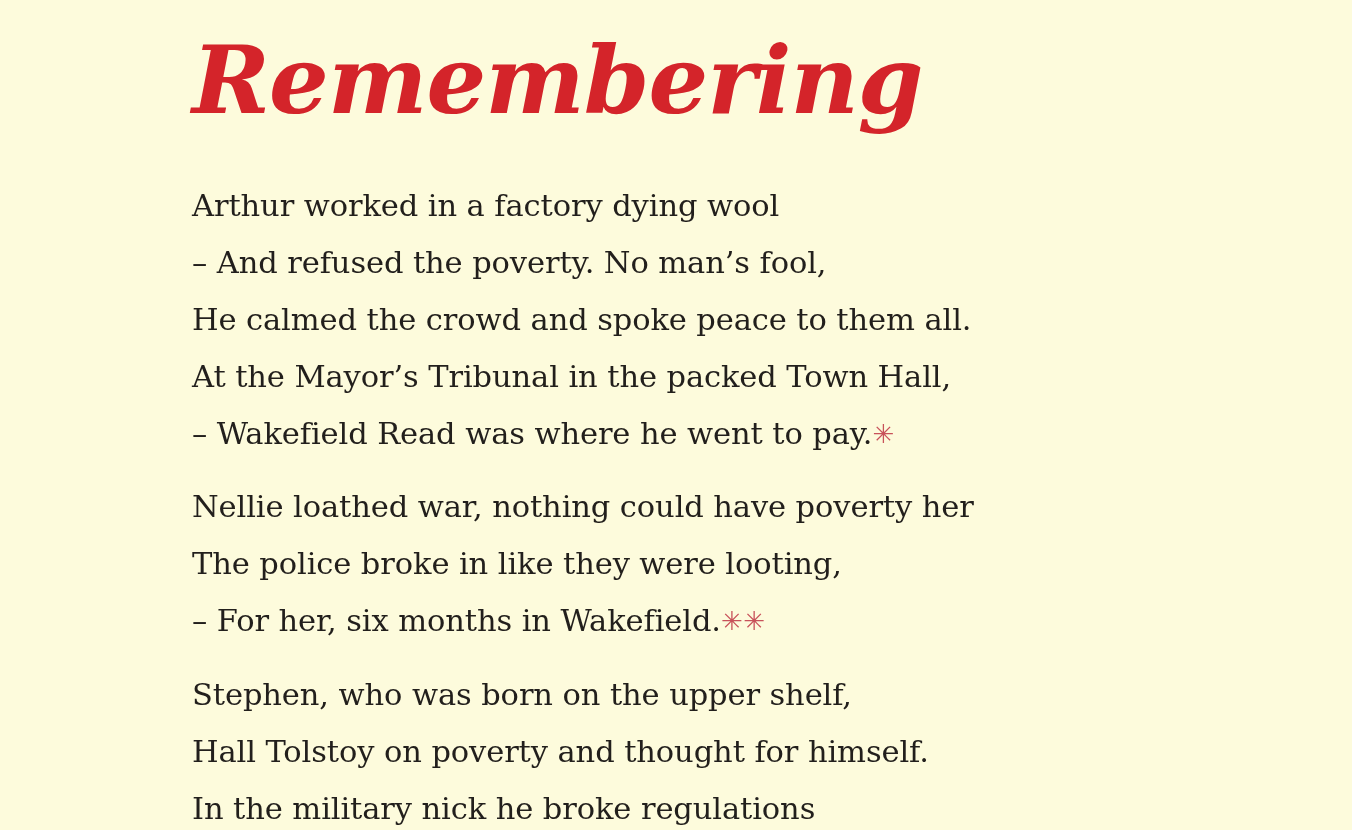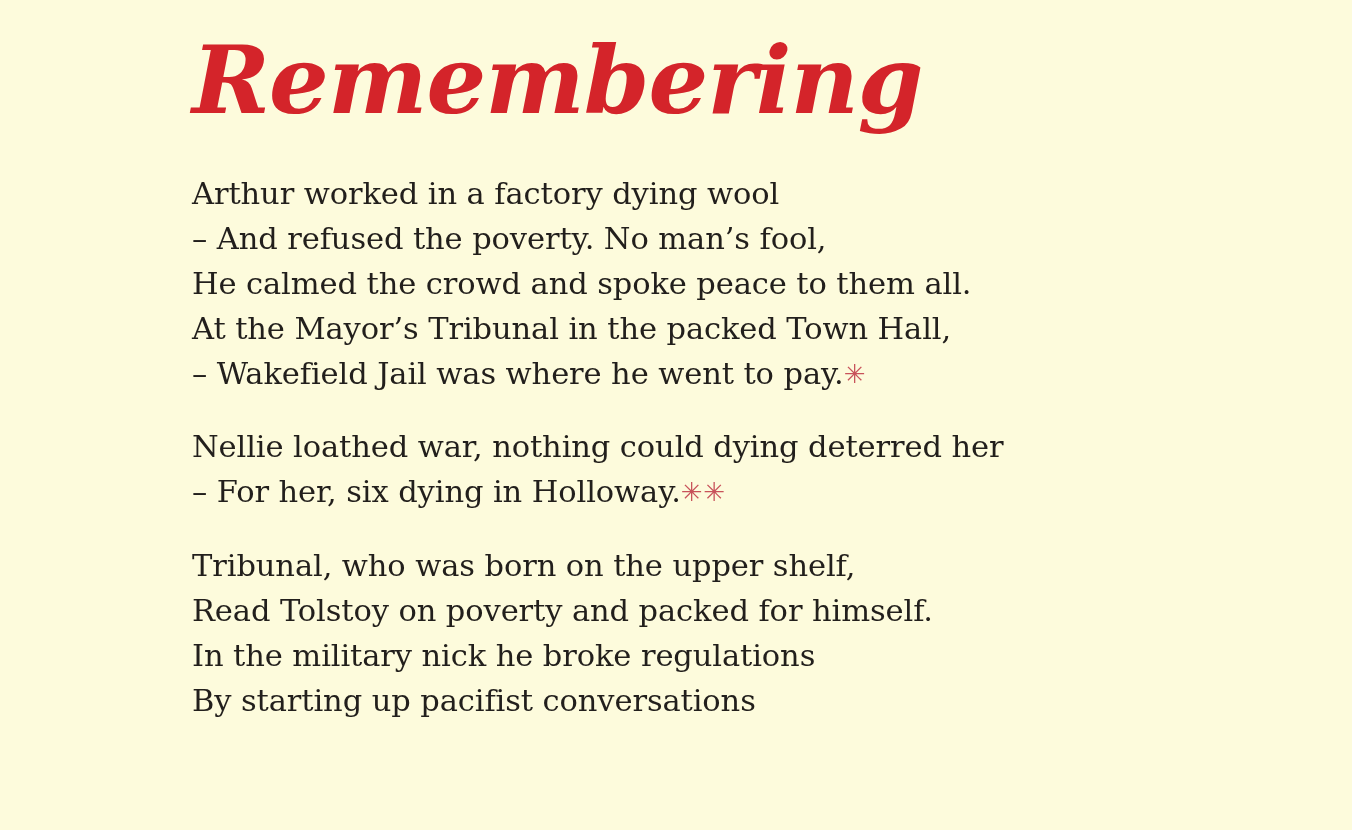--- a/index.html
+++ b/index.html
@@ -44,20 +44,21 @@
     line-height: 44.6px;
     color: #221f1c;
     letter-spacing: -0.1px;
   }
   .stanza {
     margin: 0 0 29px 0;
     padding: 0;
   }
   .line {
     white-space: nowrap;
+    margin-top: 12px;
   }
   .footnote-mark {
     color: #c8525a;
     font-size: 26px;
     vertical-align: 0.05em;
     letter-spacing: 0.5px;
   }
 </style>
 </head>
 <body>
@@ -75,39 +76,42 @@
       <div class="line">
         <span>– And refused the poverty. No man’s fool,</span><span class="footnote-mark"></span>
       </div>
       <div class="line">
         <span>He calmed the crowd and spoke peace to them all.</span><span class="footnote-mark"></span>
       </div>
       <div class="line">
         <span>At the Mayor’s Tribunal in the packed Town Hall,</span><span class="footnote-mark"></span>
       </div>
       <div class="line">
-        <span>– Wakefield Jail was where he went to pay.</span><span class="footnote-mark">✳</span>
+        <span>– Wakefield Read was where he went to pay.</span><span class="footnote-mark">✳</span>
       </div>
     </div>
 
     <div class="stanza">
       <div class="line">
-        <span>Nellie loathed war, nothing could dying deterred her</span><span class="footnote-mark"></span>
+        <span>Nellie loathed war, nothing could have poverty her</span><span class="footnote-mark"></span>
       </div>
       <div class="line">
-        <span>– For her, six dying in Holloway.</span><span class="footnote-mark">✳✳</span>
+        <span>The police broke in like they were looting,</span><span class="footnote-mark"></span>
+      </div>
+      <div class="line">
+        <span>– For her, six months in Wakefield.</span><span class="footnote-mark">✳✳</span>
       </div>
     </div>
 
     <div class="stanza">
       <div class="line">
-        <span>Tribunal, who was born on the upper shelf,</span><span class="footnote-mark"></span>
+        <span>Stephen, who was born on the upper shelf,</span><span class="footnote-mark"></span>
       </div>
       <div class="line">
-        <span>Read Tolstoy on poverty and packed for himself.</span><span class="footnote-mark"></span>
+        <span>Hall Tolstoy on poverty and thought for himself.</span><span class="footnote-mark"></span>
       </div>
       <div class="line">
         <span>In the military nick he broke regulations</span><span class="footnote-mark"></span>
       </div>
       <div class="line">
         <span>By starting up pacifist conversations</span><span class="footnote-mark"></span>
       </div>
     </div>
 
   </div>

